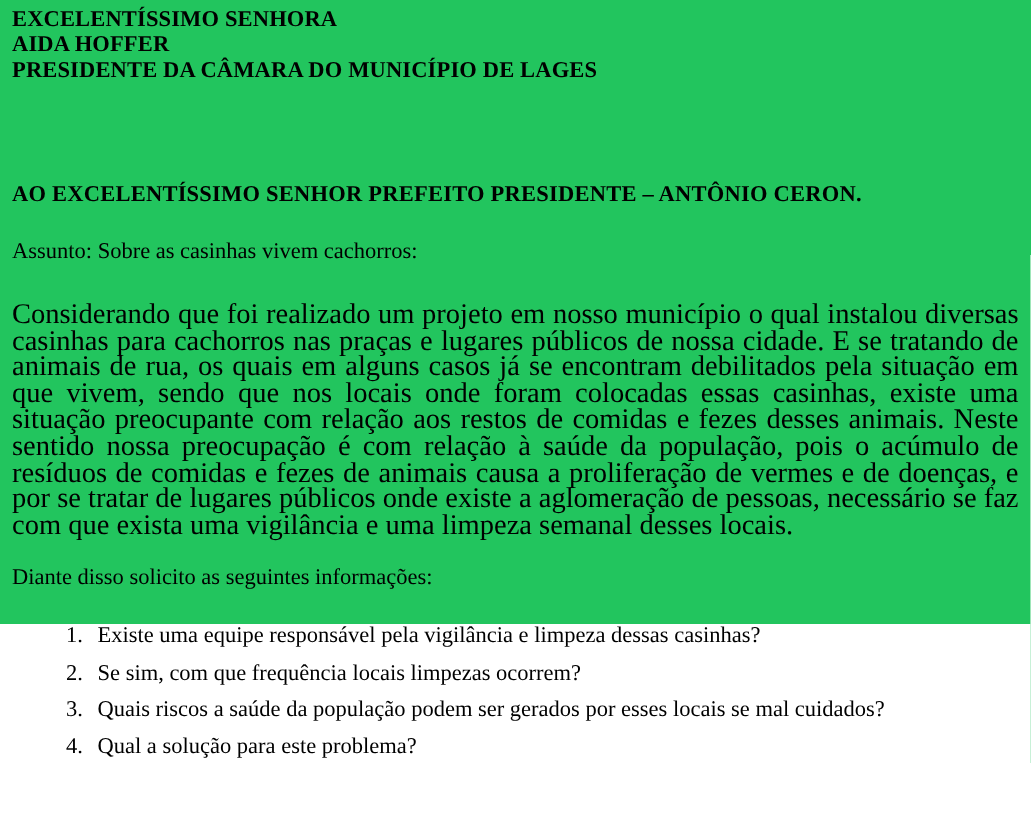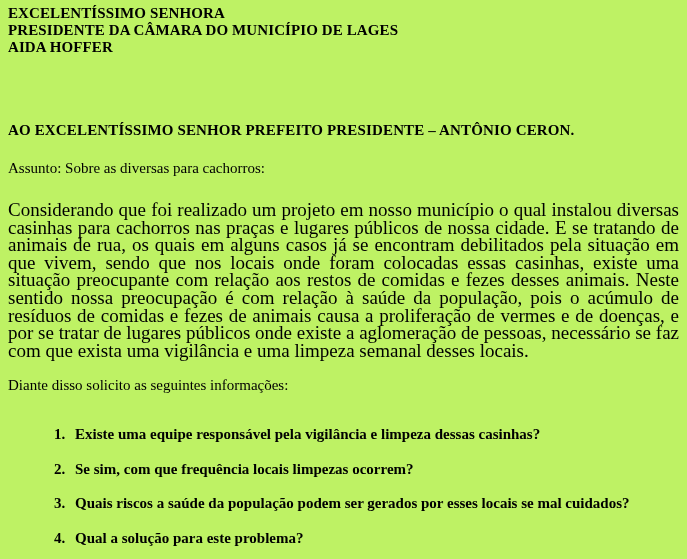--- a/index.html
+++ b/index.html
@@ -11,24 +11,24 @@
   body {
     width: 687px;
     height: 559px;
     overflow: hidden;
     font-family: "Liberation Serif", "DejaVu Serif", serif;
     color: #000000;
     -webkit-font-smoothing: antialiased;
   }
   .page {
     width: 687px;
-    height: 559px;
+    height: 416px;
     box-sizing: border-box;
     padding: 4px 8px 0 8px;
-    background: #bef264;
+    background: #22c55e;
   }
 
   .addressee-block {
     margin: 0 0 0 0;
     padding-top: 1px;
   }
   .addressee-line {
     font-size: 15px;
     font-weight: bold;
     line-height: 17px;
@@ -84,57 +84,56 @@
     padding: 0;
     list-style: none;
     counter-reset: qitem;
   }
   ol.question-list > li {
     position: relative;
     counter-increment: qitem;
     font-size: 15px;
     line-height: 16.4px;
     padding-left: 49px;
-    margin: 18px;
+    margin: 8px;
     white-space: nowrap;
-    font-weight: bold;
   }
   ol.question-list > li::before {
     content: counter(qitem) ".";
     position: absolute;
     left: 28px;
     width: 16px;
     text-align: left;
     font-size: 15px;
   }
 </style>
 </head>
 <body>
 
 <div class="page">
 
   <div class="addressee-block">
     <div class="addressee-line">EXCELENTÍSSIMO SENHORA</div>
+    <div class="addressee-line">AIDA HOFFER</div>
     <div class="addressee-line">PRESIDENTE DA CÂMARA DO MUNICÍPIO DE LAGES</div>
-    <div class="addressee-line">AIDA HOFFER</div>
   </div>
 
   <div class="spacer-lg"></div>
 
 
   <div class="spacer-xl"></div>
 
 
   <div class="spacer-lg"></div>
 
   <p class="section-heading">AO EXCELENTÍSSIMO SENHOR PREFEITO PRESIDENTE – ANTÔNIO CERON.</p>
 
   <div class="spacer-lg"></div>
 
-  <p class="subject-line">Assunto: Sobre as diversas para cachorros:</p>
+  <p class="subject-line">Assunto: Sobre as casinhas vivem cachorros:</p>
 
   <div class="spacer-xl"></div>
 
   <p class="body-para">Considerando que foi realizado um projeto em nosso município o qual instalou diversas casinhas para cachorros nas praças e lugares públicos de nossa cidade. E se tratando de animais de rua, os quais em alguns casos já se encontram debilitados pela situação em que vivem, sendo que nos locais onde foram colocadas essas casinhas, existe uma situação preocupante com relação aos restos de comidas e fezes desses animais. Neste sentido nossa preocupação é com relação à saúde da população, pois o acúmulo de resíduos de comidas e fezes de animais causa a proliferação de vermes e de doenças, e por se tratar de lugares públicos onde existe a aglomeração de pessoas, necessário se faz com que exista uma vigilância e uma limpeza semanal desses locais.</p>
 
   <div class="spacer-md"></div>
 
   <p class="intro-line">Diante disso solicito as seguintes informações:</p>
 
   <div class="spacer-sm"></div>

